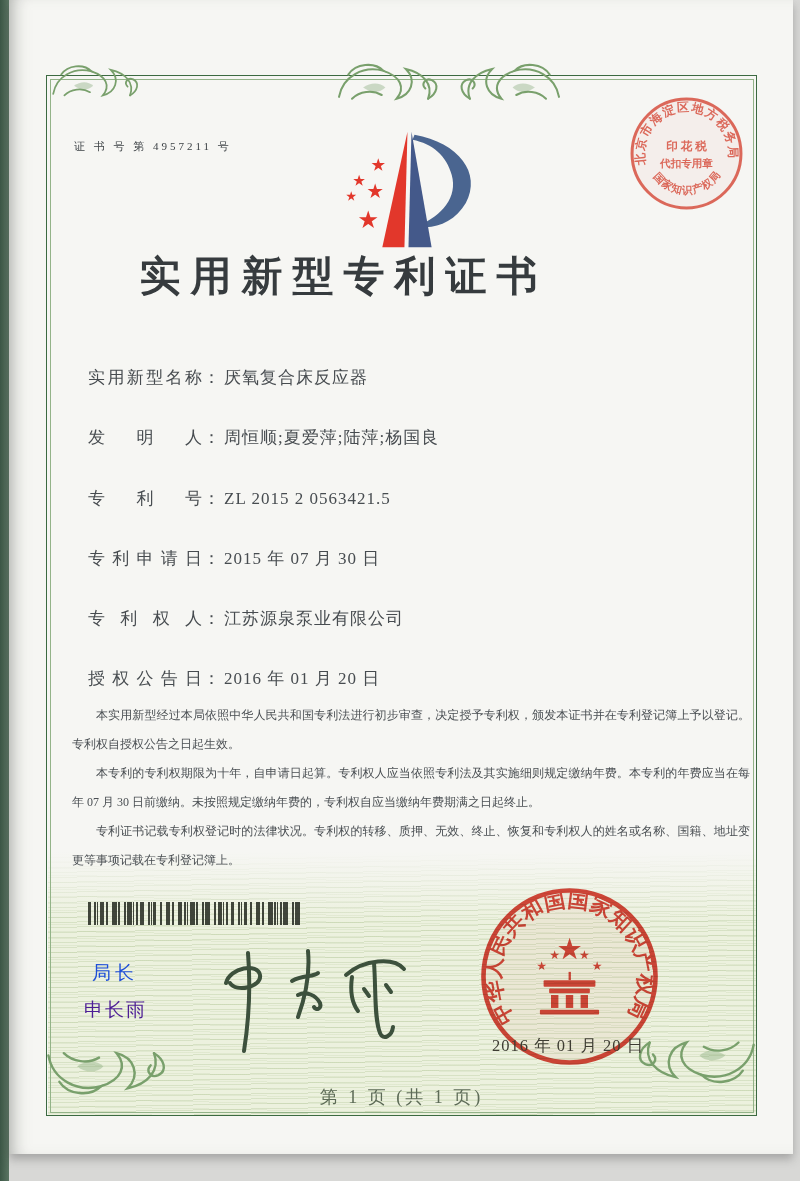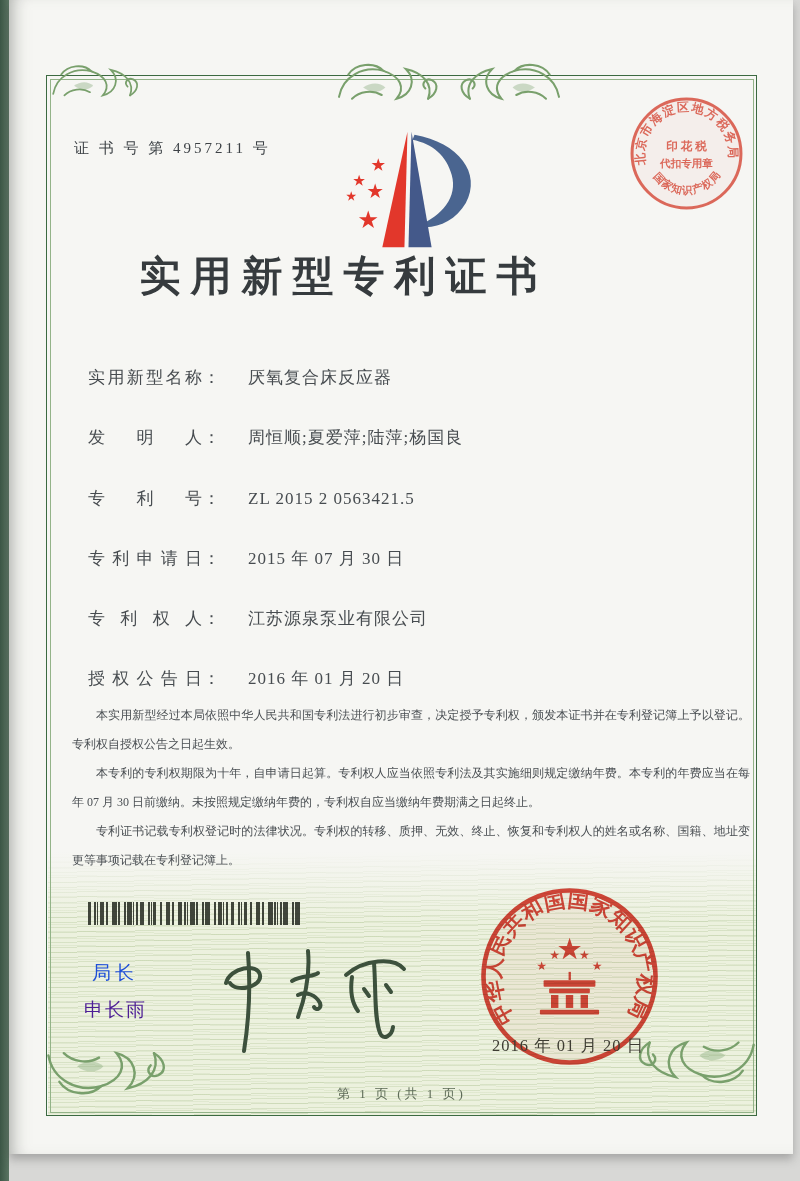--- a/index.html
+++ b/index.html
@@ -24,30 +24,30 @@
   .band::before{content:"";position:absolute;left:0;top:0;right:0;height:70px;
     background:linear-gradient(180deg,#f6f6f3,rgba(246,246,243,0));}
   
   .frame{position:absolute;left:46px;top:75px;width:711px;height:1041px;
     border:1.6px solid #3c6a41;}
   .frame-inner{position:absolute;inset:2.5px;border:1px solid #93b388;}
   
   .flourish{position:absolute;pointer-events:none;}
   .flourish svg{display:block;width:100%;height:100%;}
   
-  .cert-no{position:absolute;left:74px;top:139px;font-size:15px;letter-spacing:3px;color:#3d4246;}
+  .cert-no{position:absolute;left:74px;top:139px;font-size:11px;letter-spacing:3px;color:#3d4246;}
   .logo{position:absolute;left:330px;top:124px;width:166px;height:130px;}
   .title{position:absolute;left:46px;top:249px;width:595px;text-align:center;
     font-size:41px;font-weight:700;letter-spacing:10px;color:#363b3e;}
   
   .fields{position:absolute;left:88px;top:366px;width:620px;color:#474c50;font-size:17px;}
   .frow{position:absolute;left:0;white-space:nowrap;}
   .frow .lab{display:inline-block;width:114px;text-align:justify;text-align-last:justify;letter-spacing:0;}
   .frow .col{display:inline-block;margin:0 4px 0 1px;}
-  .frow .val{letter-spacing:1px;margin-left:24px;}
+  .frow .val{letter-spacing:1px;}
   .frow:nth-child(1){top:0;}   .frow:nth-child(2){top:60px;}
   .frow:nth-child(3){top:121px;}.frow:nth-child(4){top:181px;}
   .frow:nth-child(5){top:241px;}.frow:nth-child(6){top:301px;}
   
   .body-text{position:absolute;left:72px;top:701px;width:678px;
     font-size:12px;line-height:29px;text-align:justify;color:#4a4f53;}
   .body-text p{margin:0;text-indent:2em;}
   
   .barcode{position:absolute;left:88px;top:902px;width:212px;height:23px;opacity:.85;
     background-image:
@@ -59,21 +59,21 @@
   .sig-name{position:absolute;left:84px;top:997px;font-size:19px;letter-spacing:2px;color:#4c1d95;font-family:Liberation Mono, monospace;}
   .signature{position:absolute;left:205px;top:933px;width:212px;height:128px;}
   
   .seal-main{position:absolute;left:477px;top:884px;width:185px;height:185px;
     mix-blend-mode:multiply;opacity:.92;}
   .seal-tax{position:absolute;left:626px;top:93px;width:121px;height:121px;
     mix-blend-mode:multiply;opacity:.88;}
   .issue-date{position:absolute;left:492px;top:1035px;width:170px;font-size:16.5px;
     letter-spacing:1px;color:#3e3d33;z-index:6;}
   .footer{position:absolute;left:46px;top:1085px;width:711px;text-align:center;
-    font-size:13px;letter-spacing:3px;color:#5d6b57;}
+    font-size:18px;letter-spacing:3px;color:#5d6b57;}
   svg text{font-family:"Liberation Serif","DejaVu Serif",serif;}
 </style>
 </head>
 <body>
 
 <div class="stage">
 
   <svg width="0" height="0" style="position:absolute" aria-hidden="true">
     <defs>
       <symbol id="flo" viewBox="0 0 120 56">

